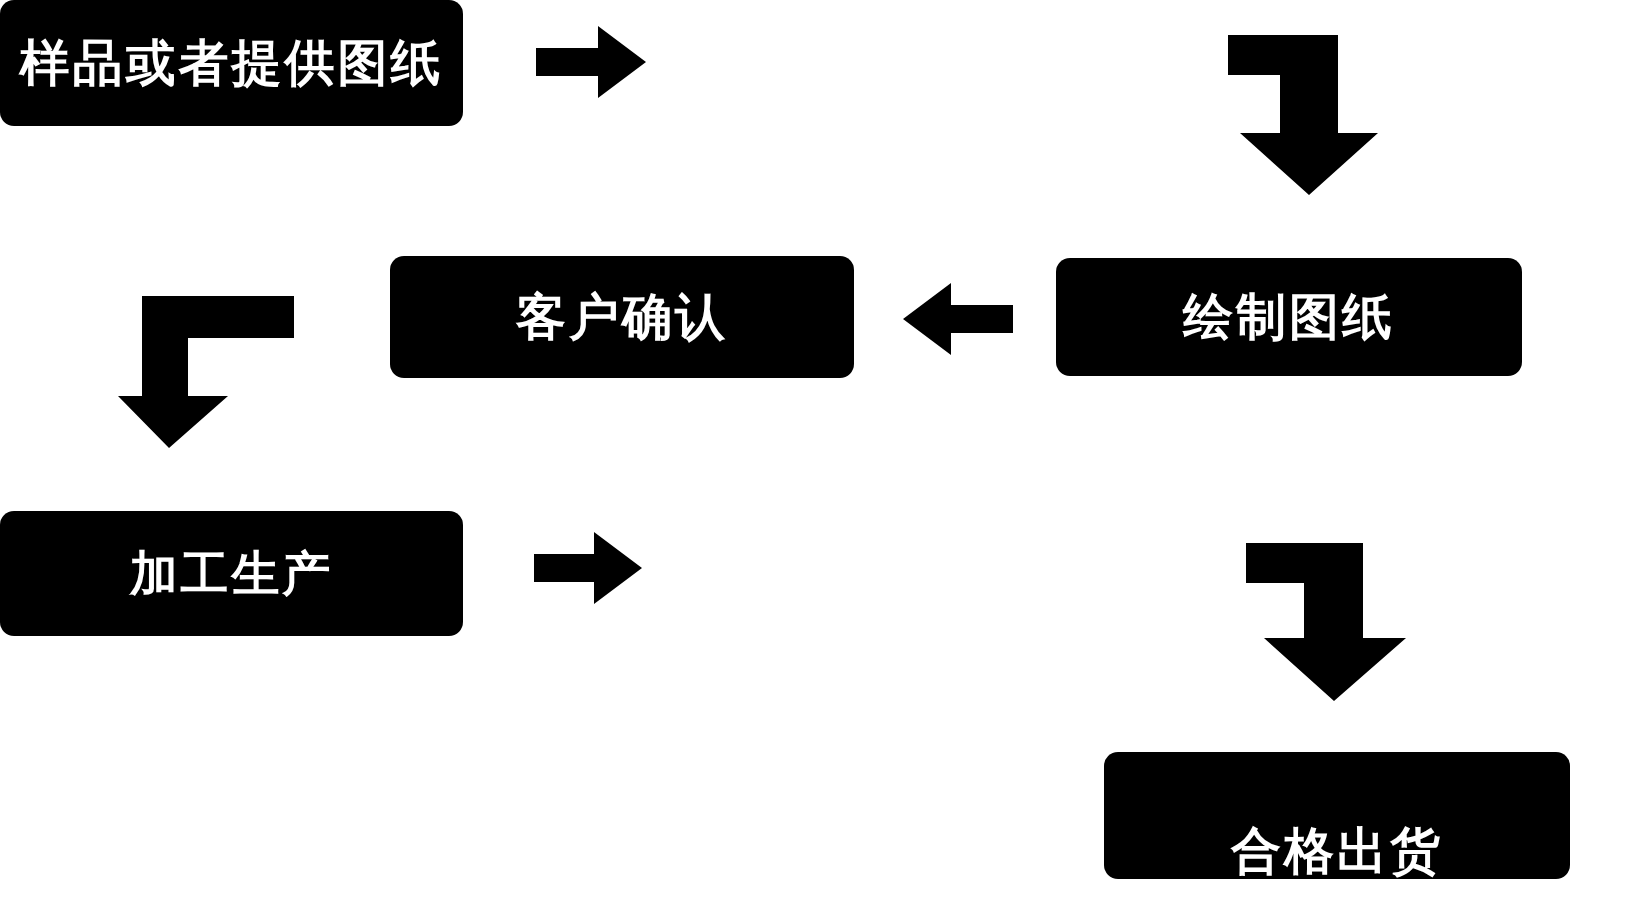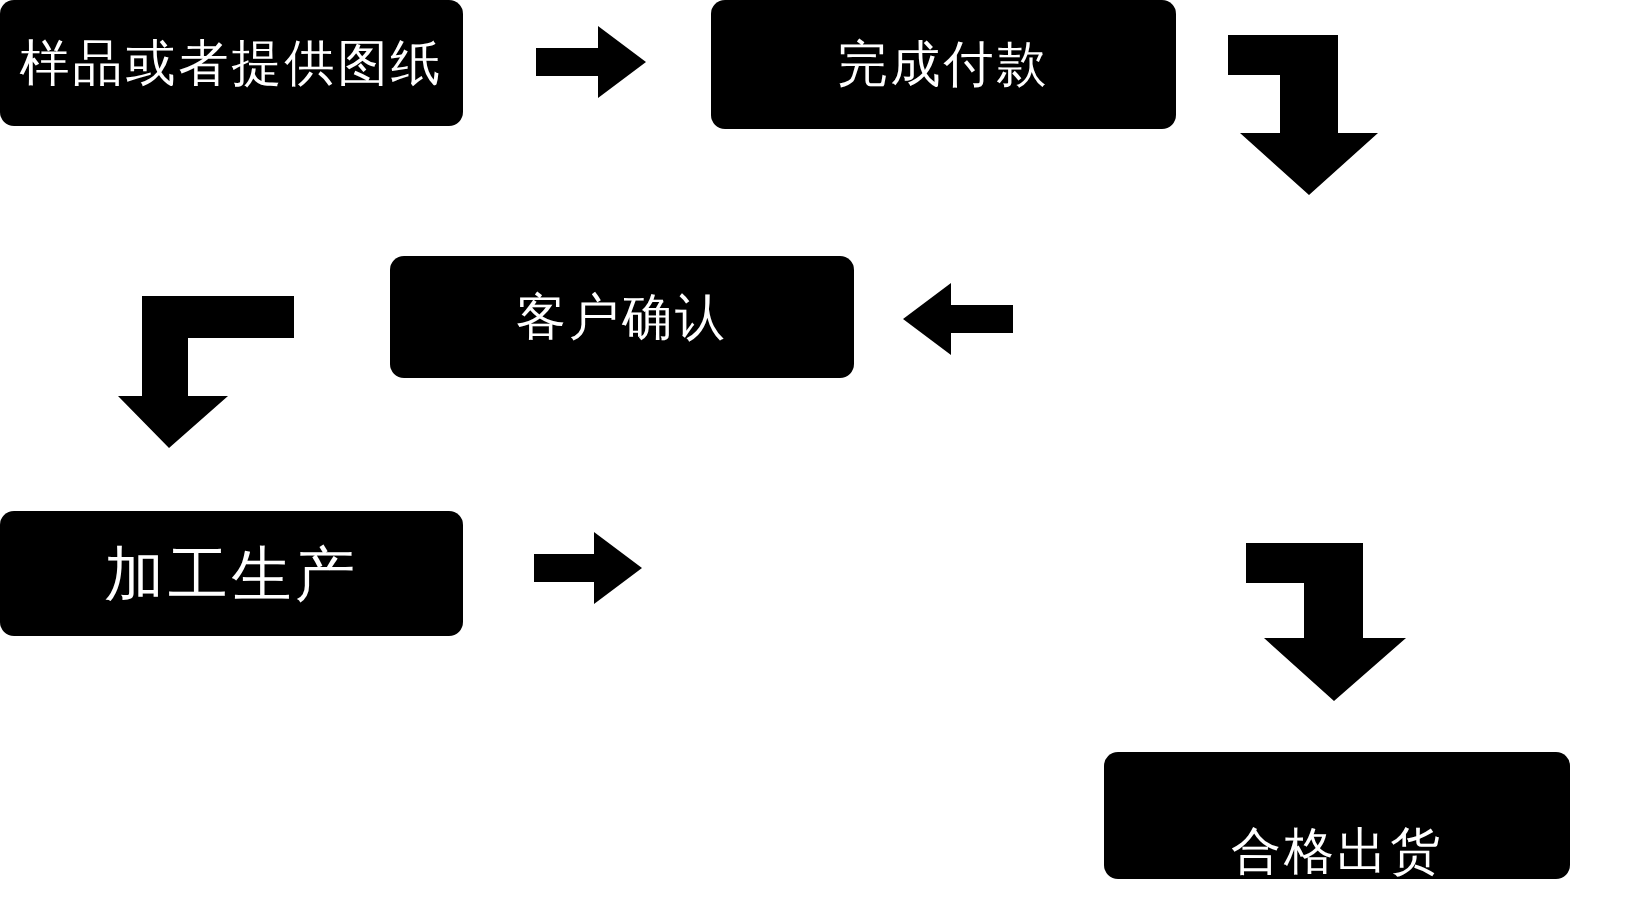--- a/index.html
+++ b/index.html
@@ -25,20 +25,21 @@
     justify-content: center;
     box-sizing: border-box;
     text-align: center;
     line-height: 1.1;
     white-space: nowrap;
     user-select: none;
   }
   .node-label {
     display: block;
     letter-spacing: 0.06em;
+    font-weight: bold;
   }
   .arrow {
     position: absolute;
   }
   .arrow svg { display: block; }
 </style>
 </head>
 <body>
 
 <div id="canvas">
@@ -46,48 +47,48 @@
   <div class="node" style="left:0px; top:0px; width:463px; height:126px; font-size:50px;">
     <span class="node-label">样品或者提供图纸</span>
   </div>
 
   <div class="arrow" style="left:536px; top:26px; width:110px; height:72px;">
     <svg width="110" height="72" viewBox="0 0 110 72" aria-hidden="true">
       <polygon points="0,22 62,22 62,0 110,36 62,72 62,50 0,50" fill="#000000"></polygon>
     </svg>
   </div>
 
-  <div class="node" style="left:711px; top:0px; width:465px; height:129px; font-size:50px;">
-    <span class="node-label">完成付款</span>
-  </div>
 
   <div class="arrow" style="left:1228px; top:35px; width:150px; height:160px;">
     <svg width="150" height="160" viewBox="0 0 150 160" aria-hidden="true">
       <polygon points="0,0 110,0 110,98 150,98 81,160 12,98 52,98 52,40 0,40" fill="#000000"></polygon>
     </svg>
   </div>
 
+  <div class="node" style="left:1056px; top:258px; width:466px; height:118px; font-size:50px;">
+    <span class="node-label">绘制图纸</span>
+  </div>
 
   <div class="arrow" style="left:903px; top:283px; width:110px; height:72px;">
     <svg width="110" height="72" viewBox="0 0 110 72" aria-hidden="true">
       <polygon points="110,22 48,22 48,0 0,36 48,72 48,50 110,50" fill="#000000"></polygon>
     </svg>
   </div>
 
   <div class="node" style="left:390px; top:256px; width:464px; height:122px; font-size:50px;">
     <span class="node-label">客户确认</span>
   </div>
 
   <div class="arrow" style="left:118px; top:296px; width:176px; height:152px;">
     <svg width="176" height="152" viewBox="0 0 176 152" aria-hidden="true">
       <polygon points="176,0 176,42 70,42 70,100 110,100 51,152 0,100 24,100 24,0" fill="#000000"></polygon>
     </svg>
   </div>
 
-  <div class="node" style="left:0px; top:511px; width:463px; height:125px; font-size:60px;">
+  <div class="node" style="left:0px; top:511px; width:463px; height:125px; font-size:48px;">
     <span class="node-label">加工生产</span>
   </div>
 
   <div class="arrow" style="left:534px; top:532px; width:108px; height:72px;">
     <svg width="108" height="72" viewBox="0 0 108 72" aria-hidden="true">
       <polygon points="0,22 60,22 60,0 108,36 60,72 60,50 0,50" fill="#000000"></polygon>
     </svg>
   </div>
 
 

